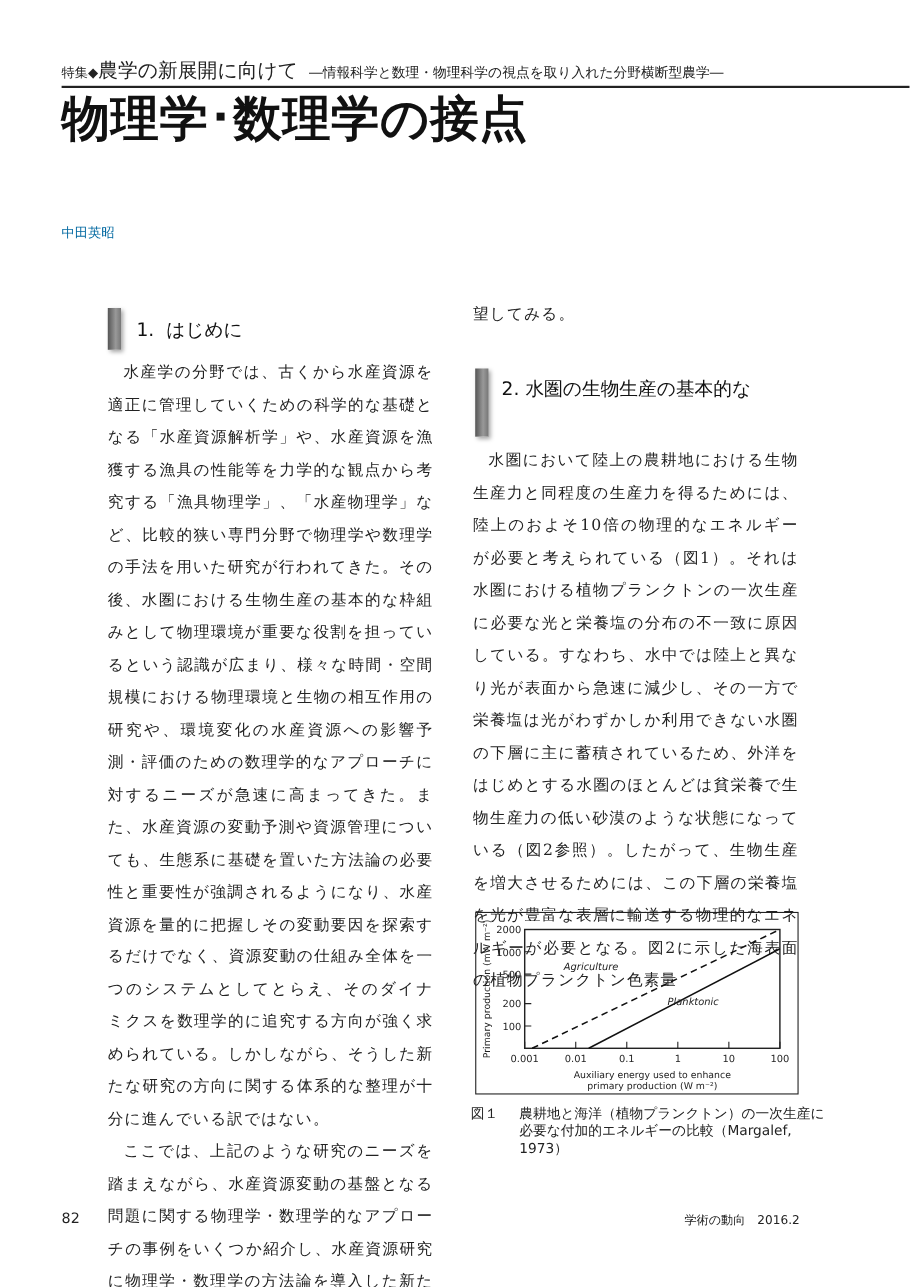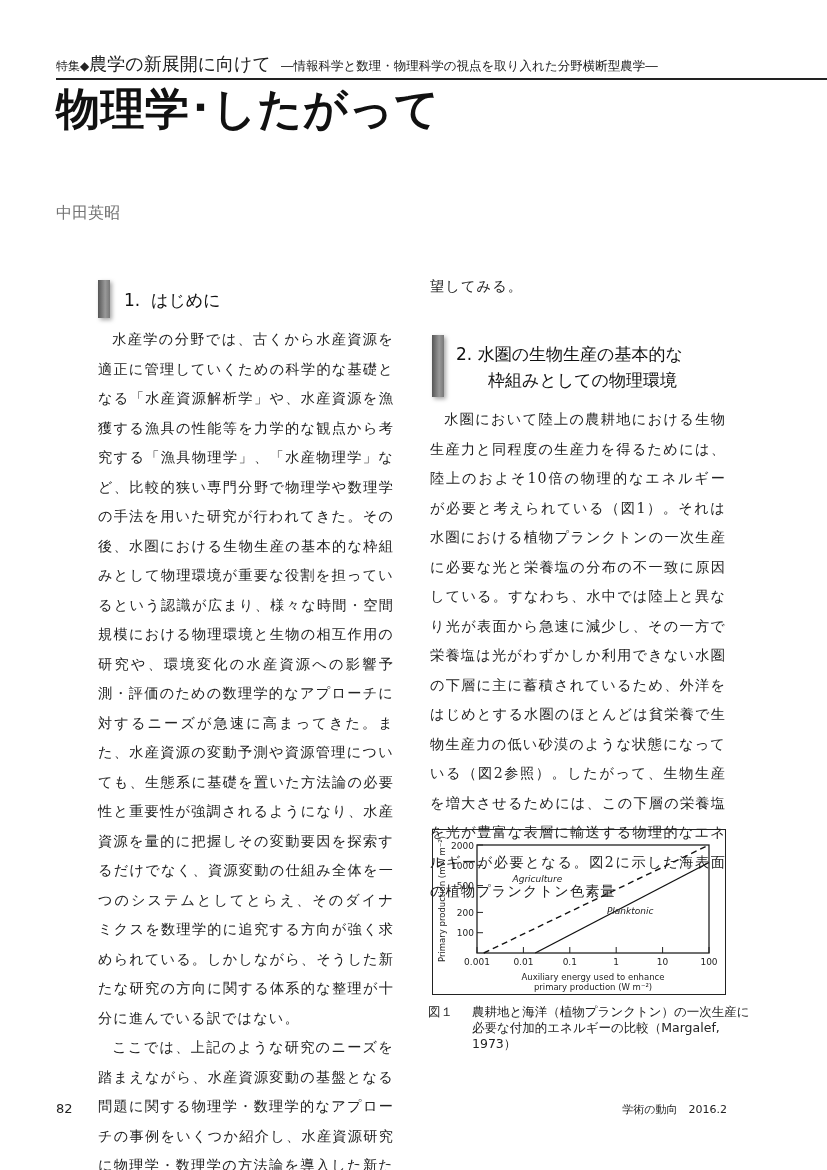--- a/index.html
+++ b/index.html
@@ -5,21 +5,21 @@
   html, body { margin: 0; padding: 0; background: #ffffff; }
   body { width: 827px; height: 1170px; position: relative; overflow: hidden; color: #1e1e1e;
          font-family: "DejaVu Serif", "Liberation Serif", serif; }
   .abs { position: absolute; }
   .series-line { font-family: "DejaVu Sans", "Liberation Sans", sans-serif; font-size: 13px; left: 56px; top: 52px; white-space: nowrap; color:#222; }
   .series-line .label-small { font-size: 12px; }
   .series-line .label-big { font-size: 18px; letter-spacing: 0px; }
   .series-line .label-sub { font-size: 12.5px; margin-left: 10px; text-align: right; }
   .rule { left: 56px; right: 0; top: 78px; height: 1.5px; background: #222; }
   .title { left: 56px; top: 82px; font-size: 44px; font-weight: bold; line-height: 54px; letter-spacing: 0.5px; color:#111; }
-  .author { left: 56px; top: 203px; font-size: 16px; color:#737373; }
+  .author { left: 56px; top: 203px; font-size: 12px; color:#0369a1; }
   .col { width: 296px; font-size: 14.2px; line-height: 29.5px; letter-spacing: 1.1px; text-align: justify; color:#222; }
   .col p { margin: 0; }
   .indent { text-indent: 1em; }
   .sec-head { position: absolute; font-family: "DejaVu Sans", "Liberation Sans", sans-serif; font-size: 17px; line-height: 26px; color:#111; }
   .sec-bar { position: absolute; width: 12px; background: linear-gradient(to right, #555, #999 60%, #777); box-shadow: 2px 2px 4px rgba(0,0,0,0.35); }
   .fig-box { left: 432px; top: 829px; width: 294px; height: 166px; border: 1.3px solid #222; box-sizing: border-box; }
   .chart { left: 432px; top: 829px; width: 294px; height: 166px; }
   .chart text { font-family: "DejaVu Sans", "Liberation Sans", sans-serif; fill: #222; }
   .caption { left: 428px; top: 1004px; width: 330px; font-family: "DejaVu Sans", "Liberation Sans", sans-serif; font-size: 12.5px; line-height: 16px; font-weight: normal; color:#222; }
   .caption .num { position: absolute; left: 0; top: 0; }
@@ -29,21 +29,21 @@
 </style>
 </head>
 <body>
 
 <div class="abs series-line">
   <span class="label-small">特集</span><span class="label-small">◆</span><span class="label-big">農学の新展開に向けて</span><span class="label-sub">―情報科学と数理・物理科学の視点を取り入れた分野横断型農学―</span>
 </div>
 <div class="abs rule"></div>
 
 <div class="abs title">
-  <div>物理学･したがって</div>
+  <div>物理学･数理学の接点</div>
 </div>
 <div class="abs author">中田英昭</div>
 
 <div class="sec-bar" style="left:98px; top:280px; height:38px;"></div>
 <div class="sec-head" style="left:124px; top:287px;">
   <span>1.</span>&nbsp;
   <span>はじめに</span>
 </div>
 
 <div class="abs col" style="left:98px; top:325px;">
@@ -51,21 +51,20 @@
   <p class="indent">ここでは、上記のような研究のニーズを踏まえながら、水産資源変動の基盤となる問題に関する物理学・数理学的なアプローチの事例をいくつか紹介し、水産資源研究に物理学・数理学の方法論を導入した新たな学術分野の体系を展</p>
 </div>
 
 <div class="abs col" style="left:430px; top:272px;">
   <p>望してみる。</p>
 </div>
 
 <div class="sec-bar" style="left:432px; top:335px; height:62px;"></div>
 <div class="sec-head" style="left:456px; top:341px;">
   <div><span>2.</span>&nbsp;<span>水圏の生物生産の基本的な</span></div>
-  <div style="padding-left:32px;">枠組みとしての物理環境</div>
 </div>
 
 <div class="abs col" style="left:430px; top:405px;">
   <p class="indent">水圏において陸上の農耕地における生物生産力と同程度の生産力を得るためには、陸上のおよそ10倍の物理的なエネルギーが必要と考えられている（図1）。それは水圏における植物プランクトンの一次生産に必要な光と栄養塩の分布の不一致に原因している。すなわち、水中では陸上と異なり光が表面から急速に減少し、その一方で栄養塩は光がわずかしか利用できない水圏の下層に主に蓄積されているため、外洋をはじめとする水圏のほとんどは貧栄養で生物生産力の低い砂漠のような状態になっている（図2参照）。したがって、生物生産を増大させるためには、この下層の栄養塩を光が豊富な表層に輸送する物理的なエネルギーが必要となる。図2に示した海表面の植物プランクトン色素量</p>
 </div>
 
 <div class="abs fig-box"></div>
 <svg class="abs chart" id="chart" width="294" height="166" viewBox="0 0 294 166">
     <rect x="45" y="16" width="232" height="108" fill="none" stroke="#222" stroke-width="1.3"></rect>
     <line x1="45" x2="51" y1="103.70660293141638" y2="103.70660293141638" stroke="#222" stroke-width="1"></line>

